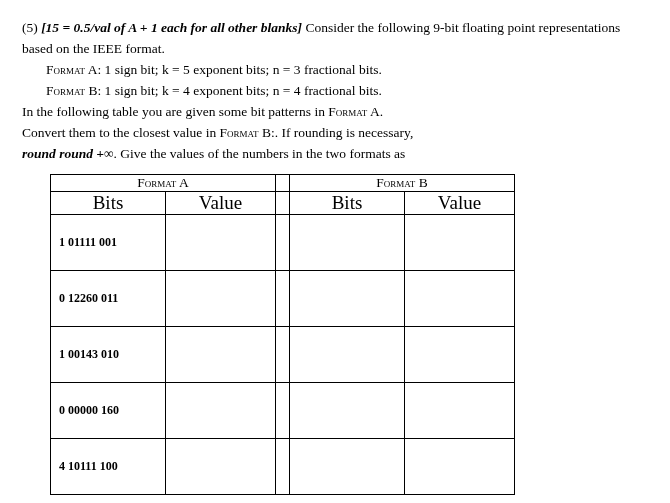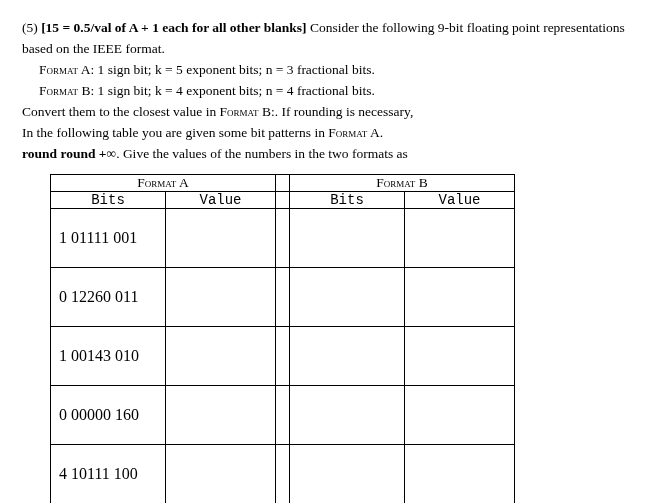--- a/index.html
+++ b/index.html
@@ -17,29 +17,30 @@
       min-height: 503px;
       padding: 18px 22px 18px 22px;
     }
 
     .problem-text {
       line-height: 1.55;
       margin-bottom: 10px;
     }
 
     .indent-line {
-      margin-left: 17px;
+      margin-left: 24px;
     }
 
     .small-caps {
       font-variant: small-caps;
     }
 
     .bold {
       font-weight: bold;
+      font-style: italic;
     }
 
     .table-container {
       margin-top: 8px;
       margin-left: 28px;
     }
 
     table.main-table {
       border-collapse: collapse;
       border: 1.5px solid #000;
@@ -54,38 +55,38 @@
     .header-row th {
       font-weight: normal;
       font-size: 13.5px;
       text-align: center;
       padding: 3px 10px;
       border: 1.5px solid #000;
     }
 
     .sub-header-row td {
       text-align: center;
-      font-size: 14px;
+      font-size: 19px;
       padding: 4px 5px;
       border: 1px solid #000;
-      font-family: Liberation Mono, monospace;
     }
 
     .data-row td {
       border: 1px solid #000;
       padding: 0;
       height: 44px;
     }
 
     .data-row td.bits-cell {
       font-family: "Times New Roman", Times, serif;
-      font-size: 16px;
+      font-size: 12px;
       padding: 20px 8px;
       vertical-align: middle;
       width: 110px;
+      font-weight: bold;
     }
 
     .data-row td.value-cell {
       width: 110px;
     }
 
     .header-row th.format-a-label,
     .header-row th.format-b-label {
       font-variant: small-caps;
       font-weight: normal;
@@ -109,22 +110,22 @@
 <div class="problem-text">
   <div>
     <span>(5) </span><span class="bold">[15 = 0.5/val of A + 1 each for all other blanks]</span><span> Consider the following 9-bit floating point representations based on the IEEE format.</span>
   </div>
   <div class="indent-line">
     <span class="small-caps">Format A</span><span>: 1 sign bit; k = 5 exponent bits; n = 3 fractional bits.</span>
   </div>
   <div class="indent-line">
     <span class="small-caps">Format B</span><span>: 1 sign bit; k = 4 exponent bits; n = 4 fractional bits.</span>
   </div>
+  <div>In the following table you are given some bit patterns in <span class="small-caps">Format A</span>.</div>
   <div>Convert them to the closest value in <span class="small-caps">Format B</span>:. If rounding is necessary,</div>
-  <div>In the following table you are given some bit patterns in <span class="small-caps">Format A</span>.</div>
   <div><span class="bold">round round +∞</span>. Give the values of the numbers in the two formats as</div>
 </div>
 
 <div class="table-container">
   <table class="main-table">
     <thead>
       <tr class="header-row">
         <th colspan="2" class="format-a-label" style="border-right:1.5px solid #000;">Format A</th>
         <th class="double-divider" style="border:none; border-left:1.5px solid #000; border-right:1.5px solid #000; border-top:1.5px solid #000; border-bottom:1px solid #000;">&nbsp;</th>
         <th colspan="2" class="format-b-label" style="border-left:1.5px solid #000;">Format B</th>

